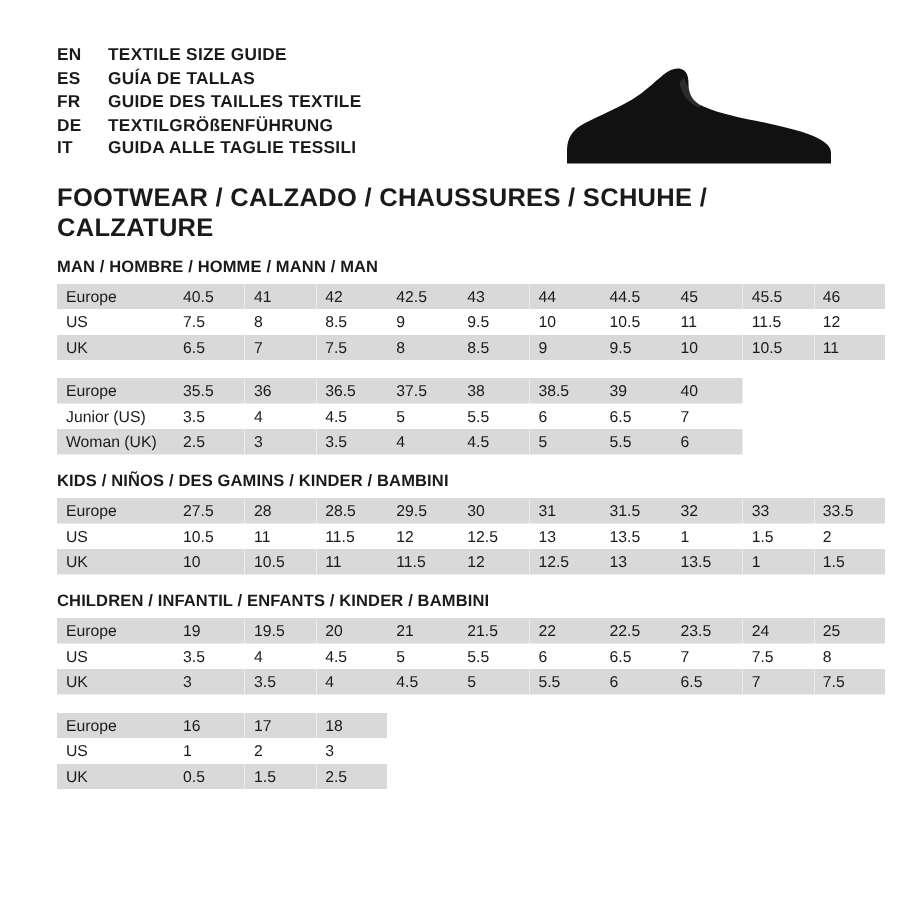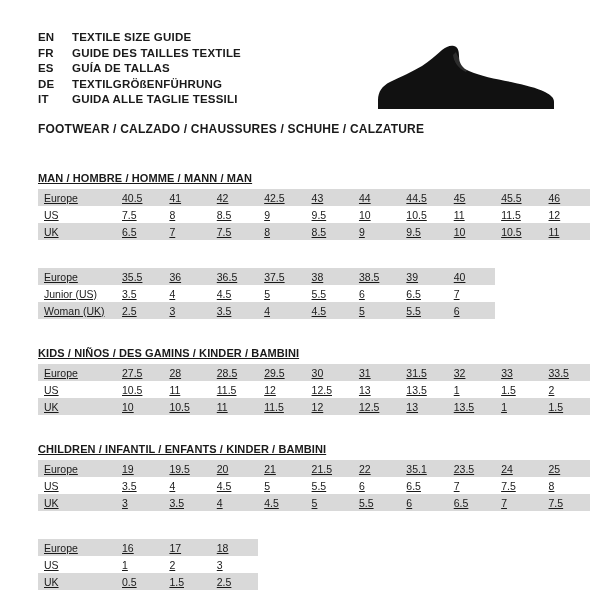--- a/index.html
+++ b/index.html
@@ -44,42 +44,41 @@
   }
   .lang-code {
     width: 34px;
     color: #1a1a1a;
   }
   .lang-title {
     color: #1a1a1a;
   }
   .footwear-line {
     margin-top: 14px;
-    font-size: 12px;
+    font-size: 17px;
     font-weight: bold;
     letter-spacing: 0.2px;
   }
 
   
   .shoe {
     position: absolute;
     right: 26px;
     top: 24px;
     width: 190px;
     height: 80px;
   }
 
   
   .content {
     padding: 18px 24px 0 24px;
     box-sizing: border-box;
   }
   .section {
-    margin-bottom: 28px;
-    text-decoration: underline;
+    margin-bottom: 12px;
   }
   .section-title {
     font-size: 11px;
     font-weight: bold;
     letter-spacing: 0.1px;
     margin-bottom: 5px;
     color: #1a1a1a;
   }
   table.size {
     border-collapse: collapse;
@@ -107,26 +106,26 @@
 <div class="page">
 
   <div class="header">
     <table class="lang-table">
       <tbody id="lang-rows">
           <tr>
             <td class="lang-code">EN</td>
             <td class="lang-title">TEXTILE SIZE GUIDE</td>
           </tr>
           <tr>
+            <td class="lang-code">ES</td>
+            <td class="lang-title">GUÍA DE TALLAS</td>
+          </tr>
+          <tr>
             <td class="lang-code">FR</td>
             <td class="lang-title">GUIDE DES TAILLES TEXTILE</td>
-          </tr>
-          <tr>
-            <td class="lang-code">ES</td>
-            <td class="lang-title">GUÍA DE TALLAS</td>
           </tr>
           <tr>
             <td class="lang-code">DE</td>
             <td class="lang-title">TEXTILGRÖßENFÜHRUNG</td>
           </tr>
           <tr>
             <td class="lang-code">IT</td>
             <td class="lang-title">GUIDA ALLE TAGLIE TESSILI</td>
           </tr>
         </tbody>
@@ -283,21 +282,21 @@
         <table class="size">
           <tbody>
             <tr class="shaded">
               <td class="label">Europe</td>
               <td>19</td>
               <td>19.5</td>
               <td>20</td>
               <td>21</td>
               <td>21.5</td>
               <td>22</td>
-              <td>35.1</td>
+              <td>22.5</td>
               <td>23.5</td>
               <td>24</td>
               <td>25</td>
             </tr>
             <tr>
               <td class="label">US</td>
               <td>3.5</td>
               <td>4</td>
               <td>4.5</td>
               <td>5</td>

